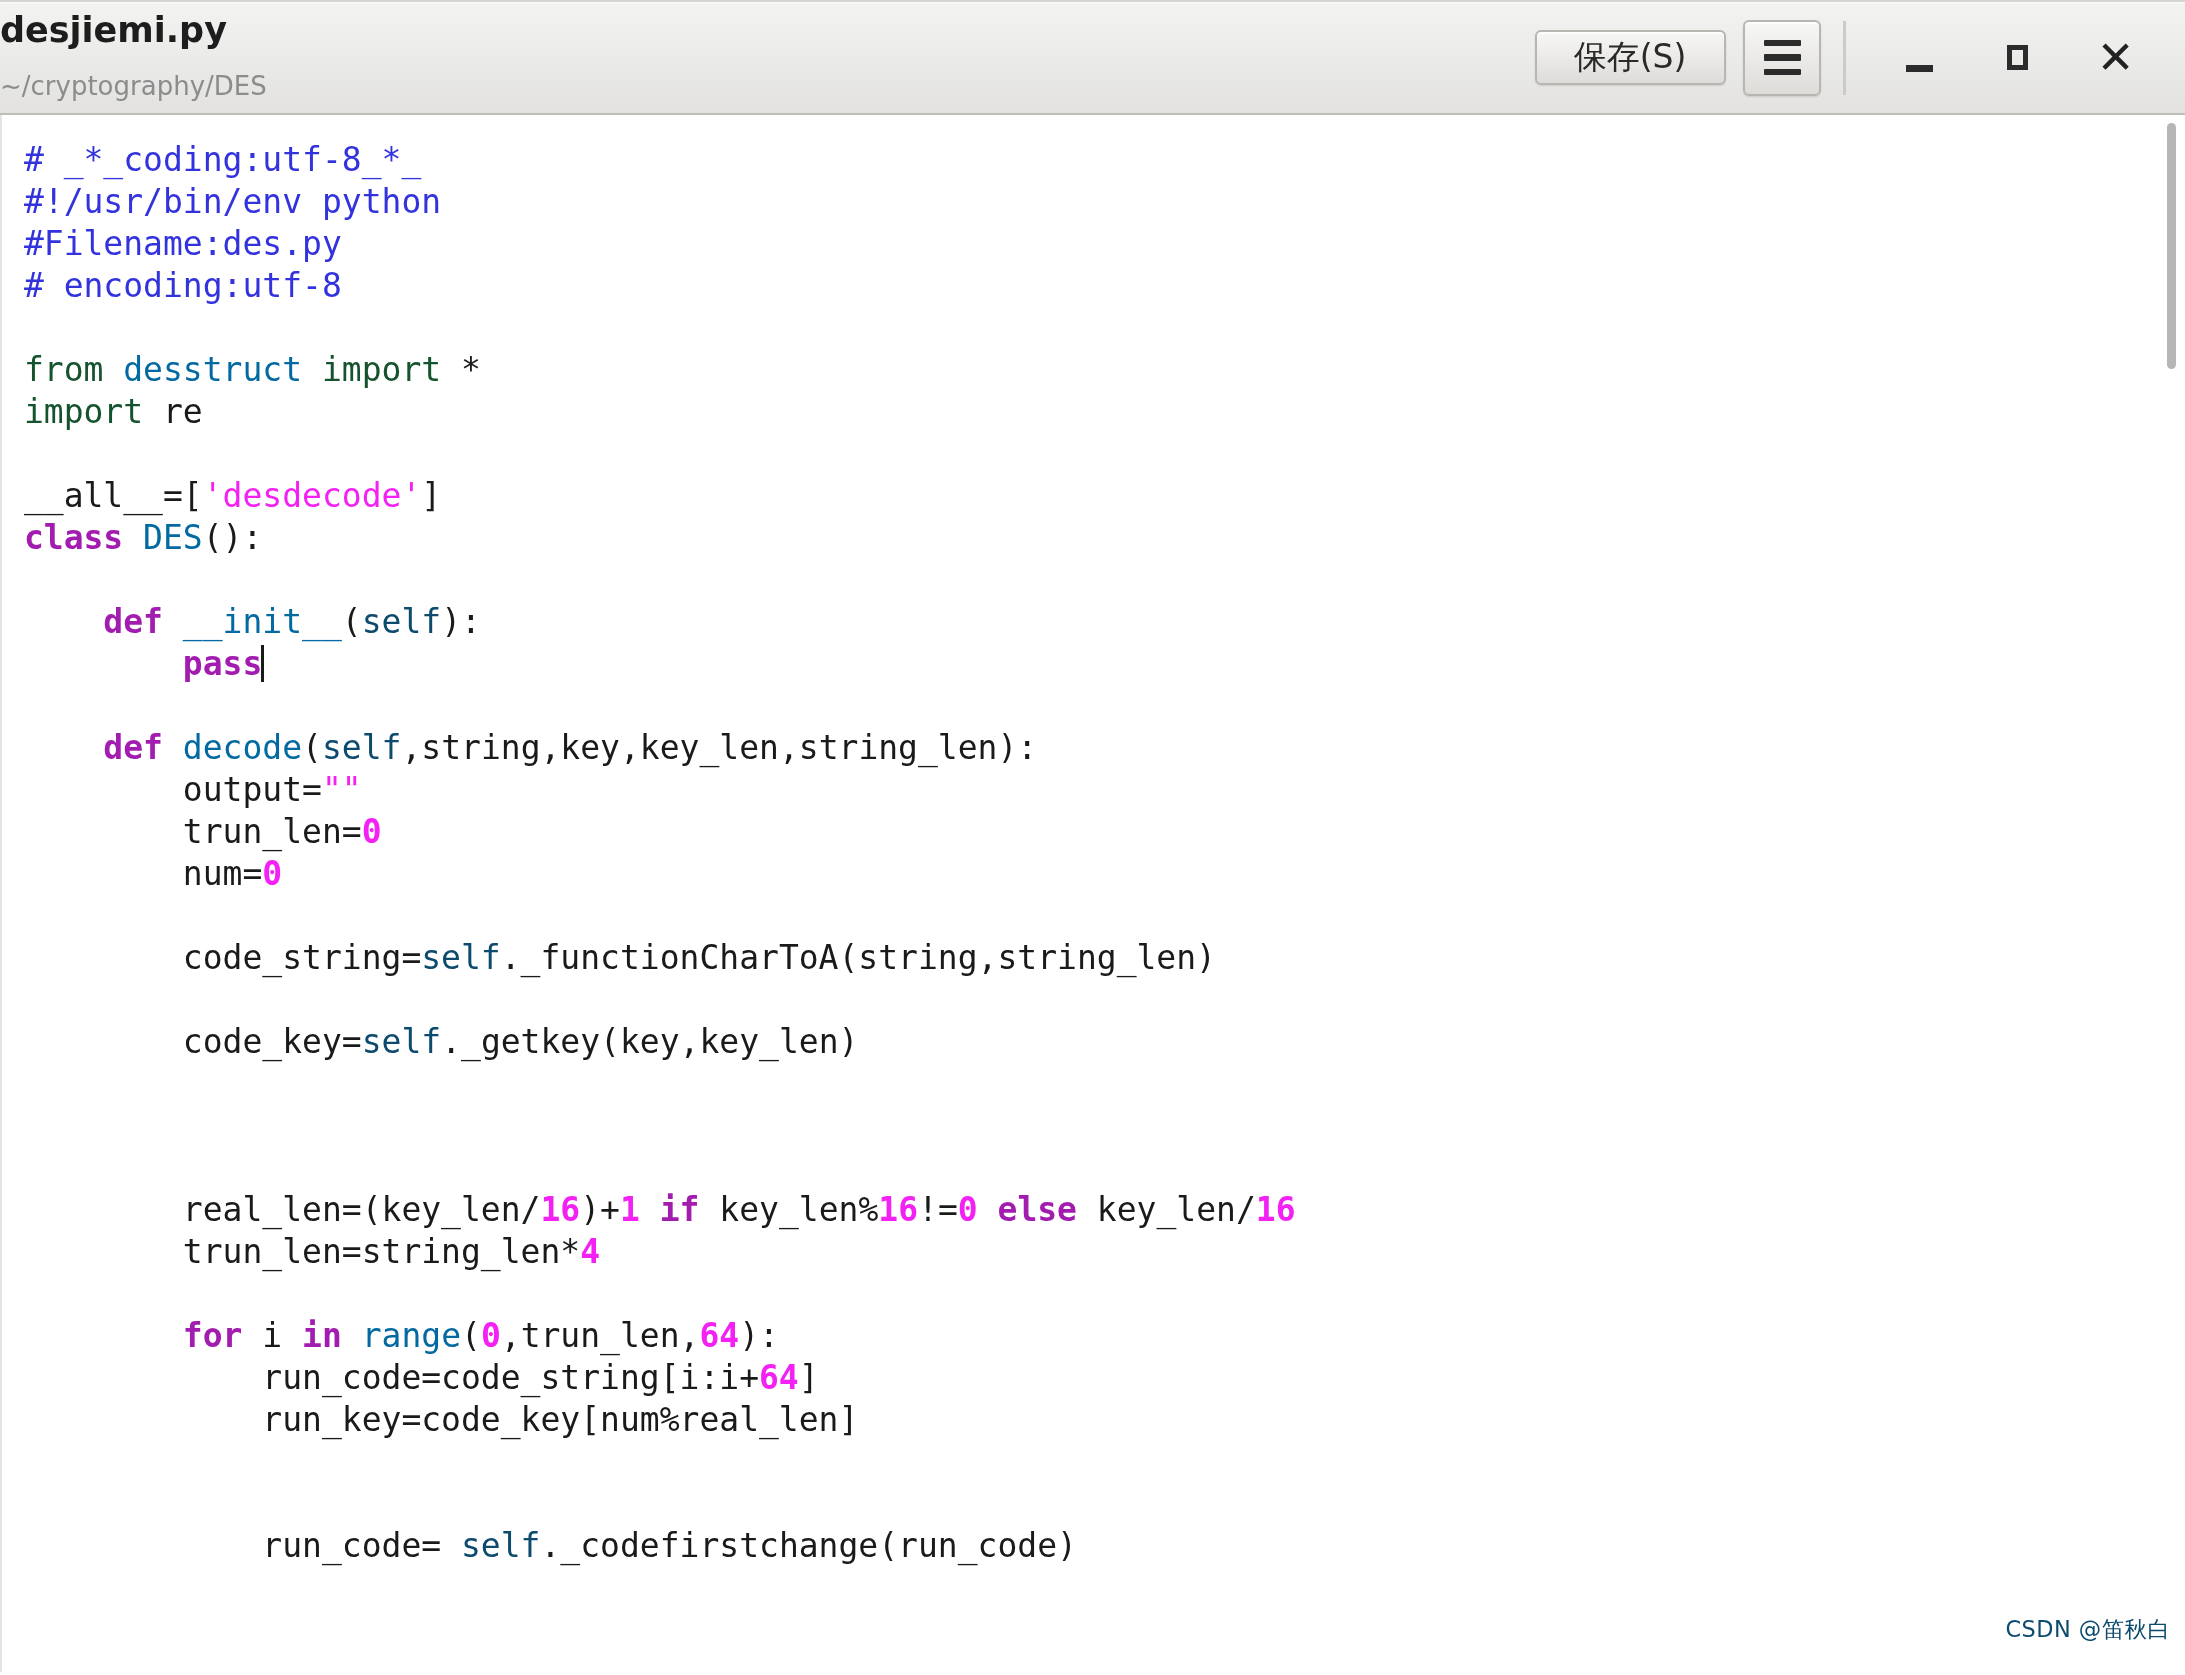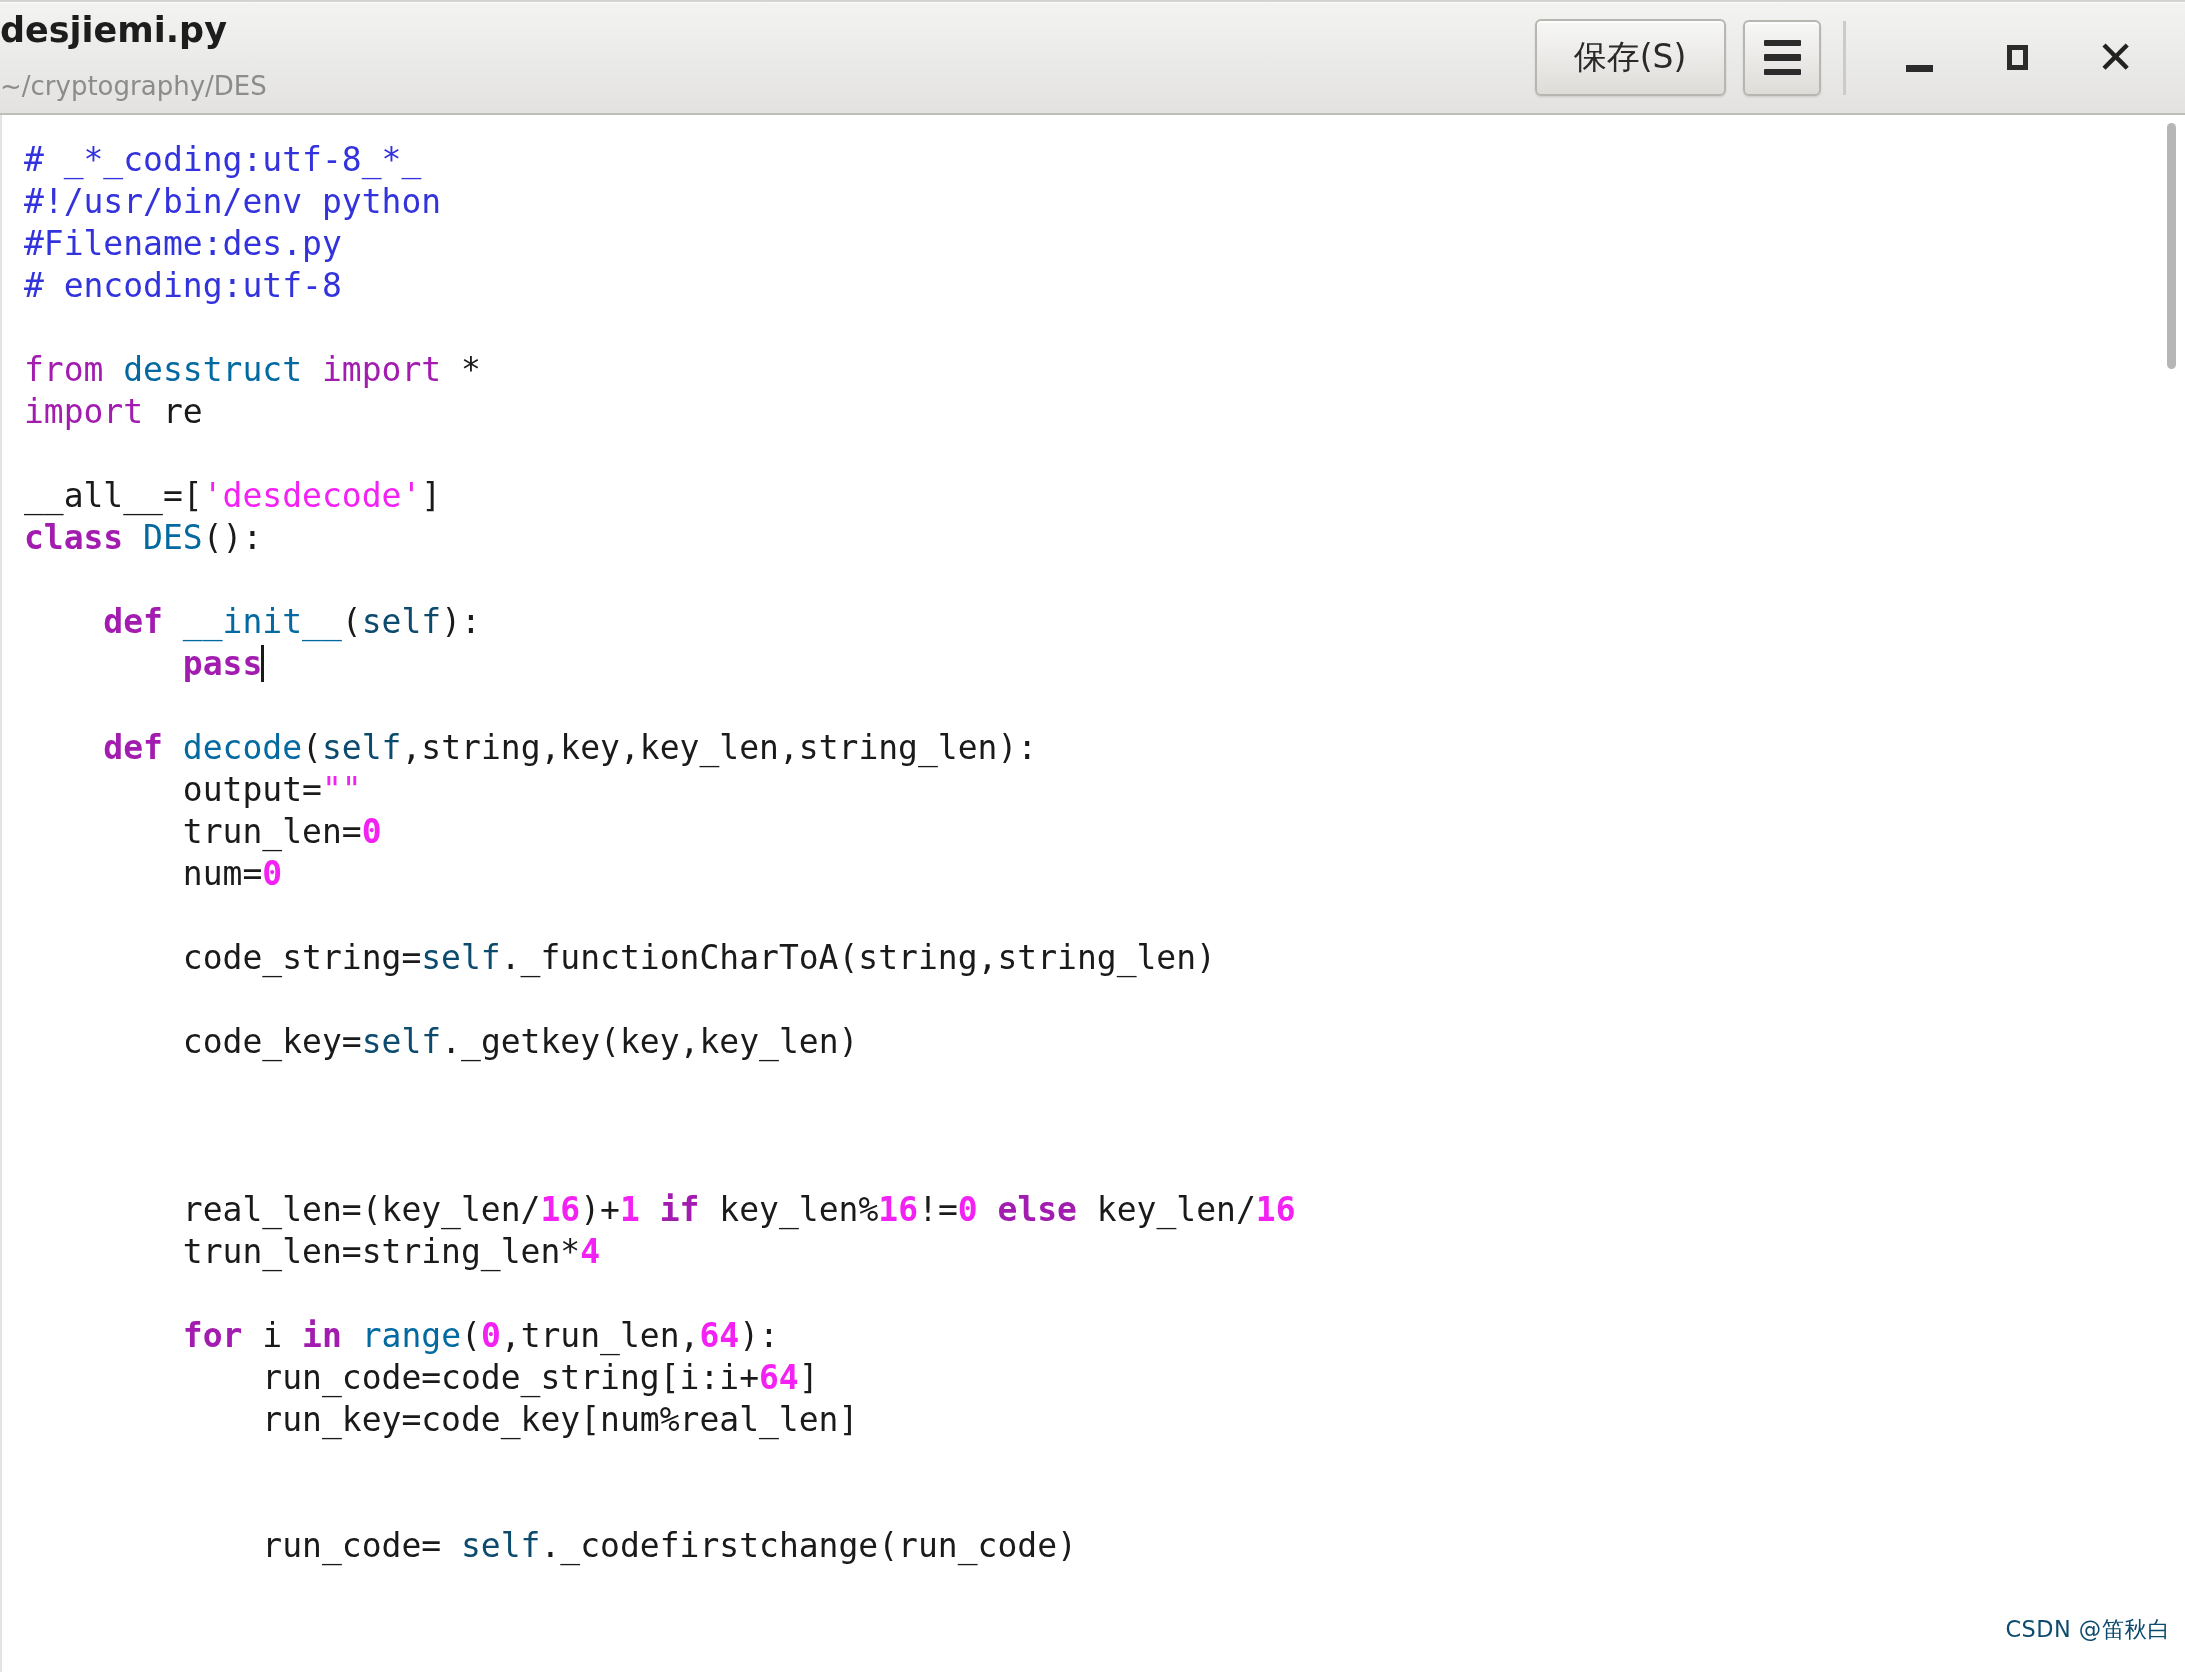--- a/index.html
+++ b/index.html
@@ -87,21 +87,21 @@
     border-right: 12.7px solid transparent;
     border-top: 14.6px solid #2f2f2f;
   }
 
   .icon-btn {
     width: 76px;
     height: 76px;
   }
 
   .save-btn {
-    height: 77px;
+    height: 55px;
     padding: 0 33px;
     min-width: 191px;
     font-size: 33px;
   }
 
   .menu-btn {
     width: 78px;
     height: 76px;
     margin-left: 17.6px;
   }
@@ -205,21 +205,21 @@
     padding: 7.8px 0 0 5.9px;
     margin: 16px;
     letter-spacing: 0px;
     tab-size: 4;
   }
   .code .ln { display: block; height: 42px; }
 
   
   .c-comment { color: #3333dd; }
   .c-keyword { color: #a21caf; font-weight: bold; }
-  .c-import  { color: #a21caf; }
+  .c-import  { color: #14532d; }
   .c-builtin { color: #0369a1; }
   .c-self    { color: #0c4a6e; }
   .c-string  { color: #f321f3; }
   .c-number  { color: #f321f3; font-weight: bold; }
   .c-plain   { color: #1a1a1a; }
 
   .caret {
     display: inline-block;
     width: 2.9px;
     height: 37px;

